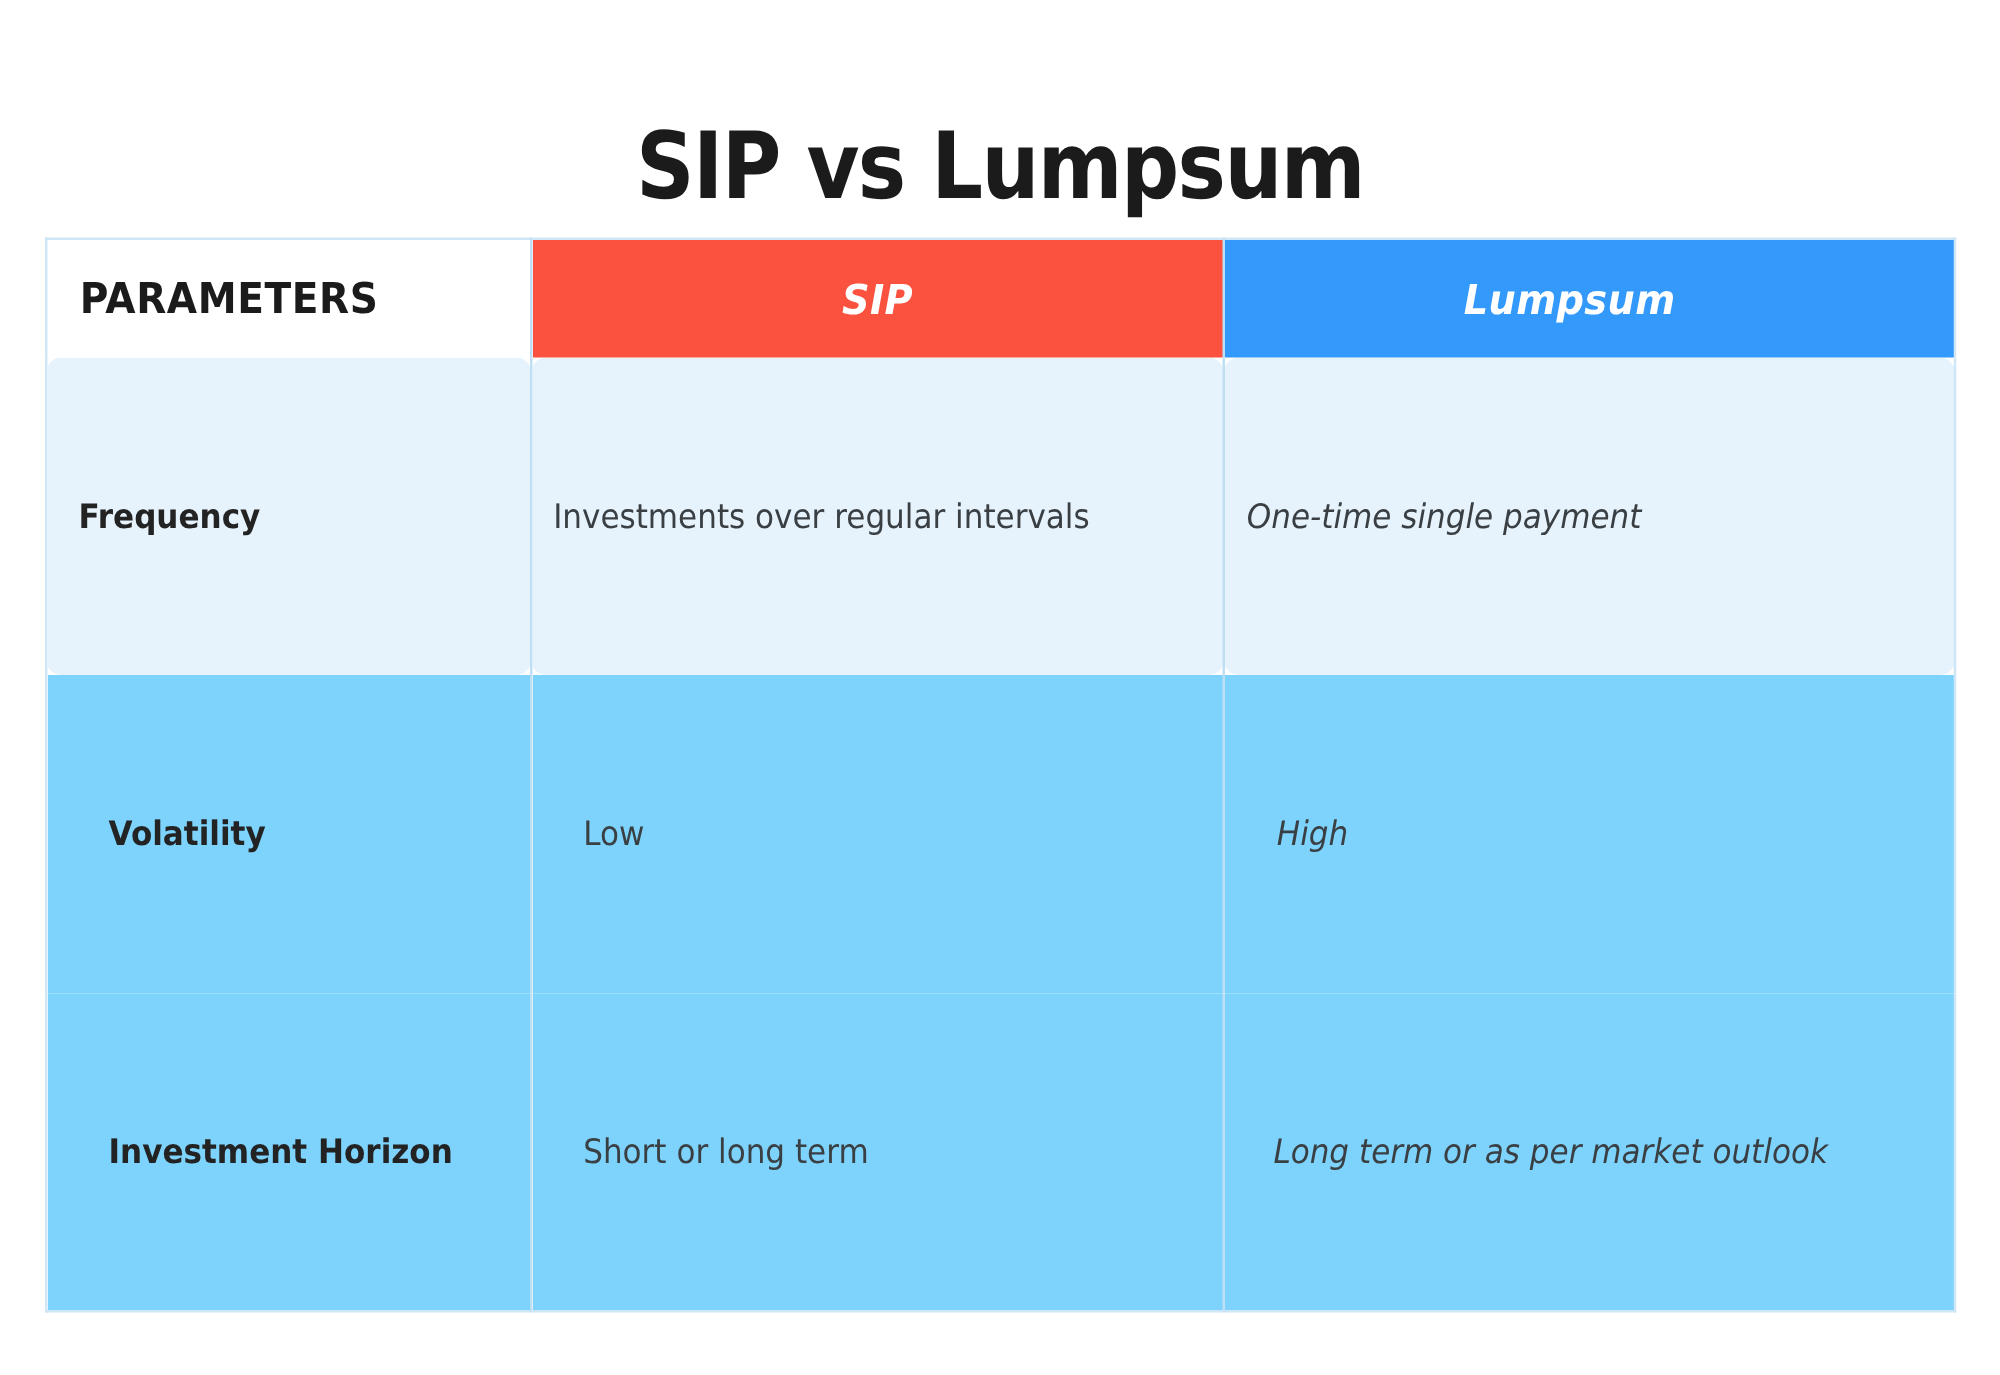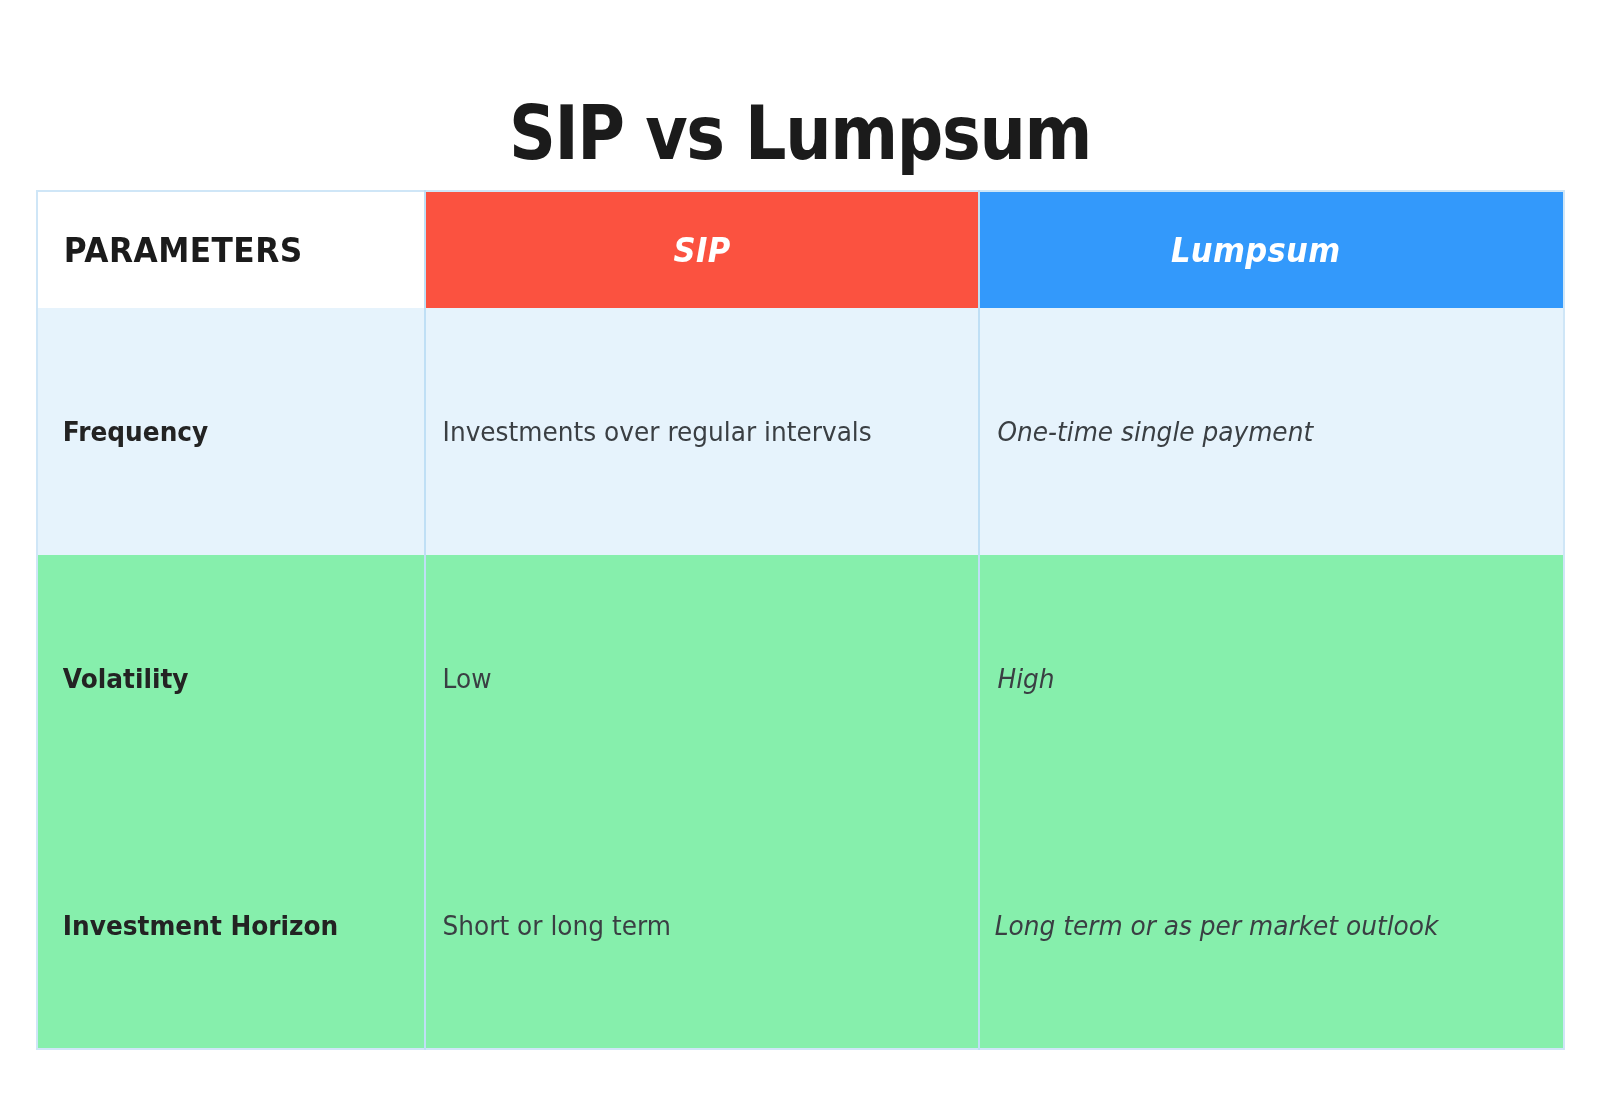--- a/index.html
+++ b/index.html
@@ -40,21 +40,21 @@
     left: 36px;
     top: 190px;
     width: 1529px;
     height: 860px;
     border: 2px solid #cfe6f7;
     box-sizing: border-box;
     border-collapse: collapse;
     table-layout: fixed;
   }
   .compare-table tr { height: 123.5px; }
-  .compare-table tr.header-row { height: 117px; }
+  .compare-table tr.header-row { height: 95px; }
 
   .col-param  { width: 388px; }
   .col-sip    { width: 554px; }
   .col-lump   { width: 585px; }
 
   .compare-table td {
     padding: 0;
     margin: 0;
     vertical-align: middle;
     box-sizing: border-box;
@@ -94,22 +94,22 @@
     font-weight: 700;
     color: #ffffff;
     text-align: center;
     letter-spacing: 0.3px;
     transform: scaleX(0.93);
     white-space: nowrap;
   }
   .hdr-lump .cell-text { padding-right: 34px; }
 
   
-  tr.row-light td { background: #e6f3fc; }
-  tr.row-dark  td { background: #86efac; }
+  tr.row-light td { background: #e6f3fc; border-radius: 12px; }
+  tr.row-dark  td { background: #7dd3fc; padding-left: 24px; }
 
   .cell-param .cell-text {
     font-family: "DejaVu Sans", "Liberation Sans", sans-serif;
     font-size: 27px;
     font-weight: 700;
     color: #232323;
     padding-left: 27px;
     transform: scaleX(0.92);
     transform-origin: 0% 50%;
     white-space: nowrap;

